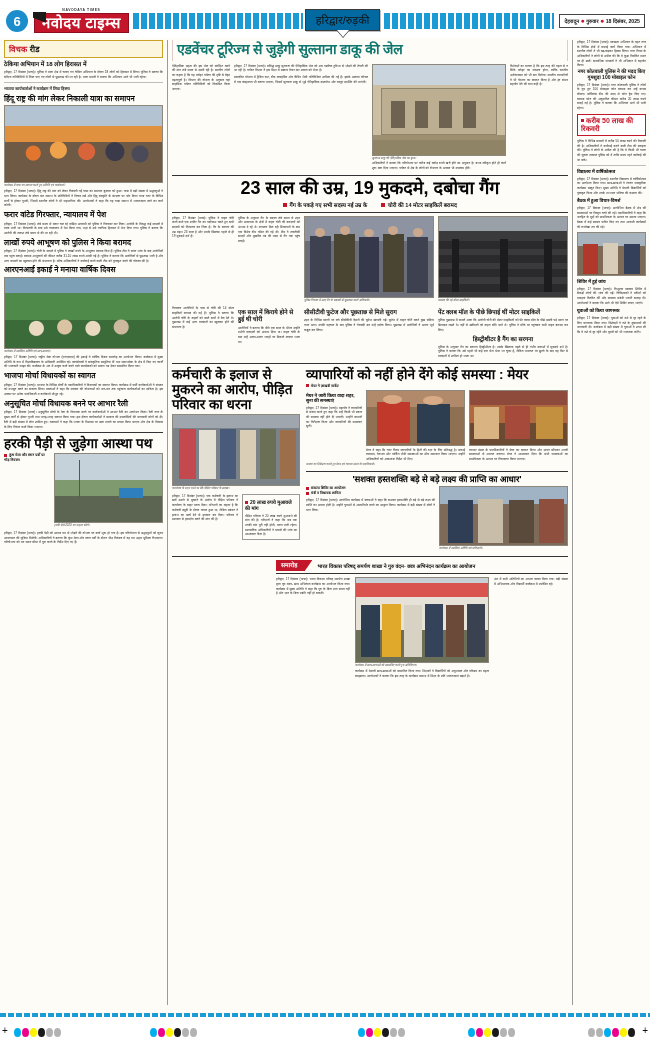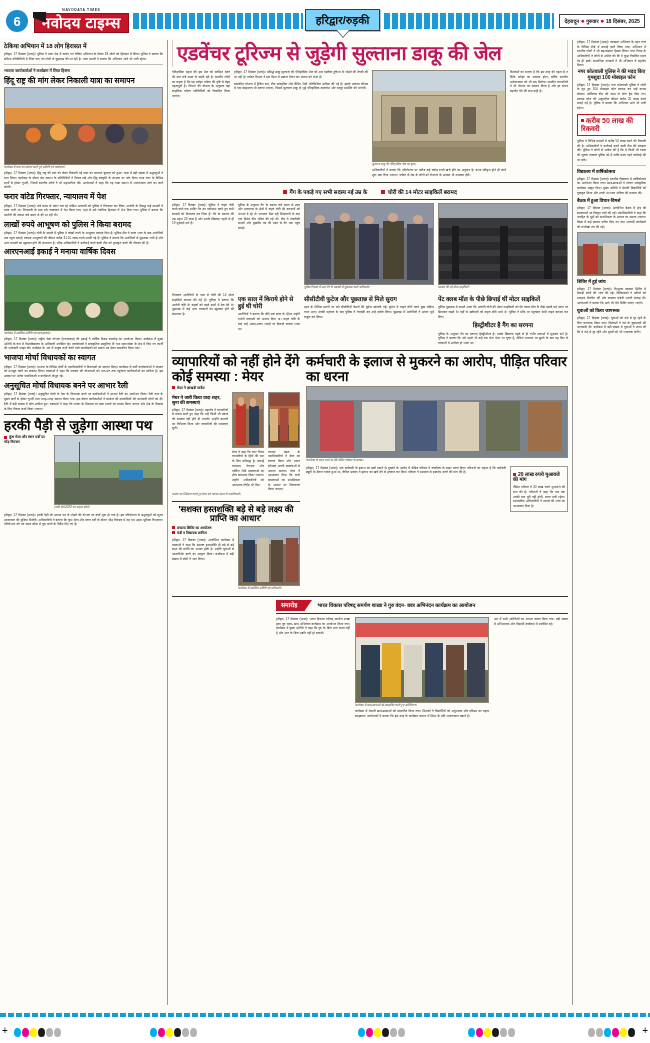--- a/index.html
+++ b/index.html
@@ -56,25 +56,25 @@
     flex: 1 1 auto; height: 16px; margin: 4px 2px 0 4px;
     background: repeating-linear-gradient(
       to right,
       #1b9ad6 0px, #1b9ad6 6px,
       #ffffff 6px, #ffffff 8px
     );
   }
   .edition-tab {
     position: relative;
     flex: 0 0 auto;
-    background: #7dd3fc;
+    background: #0369a1;
     border: 1px solid #3a3a3a;
     padding: 2px 10px 3px 10px;
     margin-top: 2px;
-    font-size: 11px; font-weight: bold; color: #111;
+    font-size: 11px; font-weight: normal; color: #111;
     box-shadow: 1px 1px 0 rgba(0,0,0,.25);
   }
   .edition-tab:after {
     content: ""; position: absolute; left: 50%; bottom: -7px;
     margin-left: -6px; width: 0; height: 0;
     border-left: 6px solid transparent;
     border-right: 6px solid transparent;
     border-top: 7px solid #ffffff;
     filter: drop-shadow(0 1px 0 #3a3a3a);
   }
@@ -134,21 +134,21 @@
   }
   .qr-title { font-size: 8px; font-weight: bold; color: #111; letter-spacing:.2px;}
   .qr-title .red { color: #c4162a; }
 
   
   .col-center {
     position: absolute; left: 172px; top: 40px;
     width: 396px;
   }
   .headline-main {
-    font-size: 20px; font-weight: bold; color: #be185d;
+    font-size: 14px; font-weight: bold; color: #0f766e;
     line-height: 1.12; letter-spacing: -.2px;
     border-left: 1.5px solid #e0c9c9;
     border-right: 1.5px solid #e0c9c9;
     padding: 2px 4px 3px 4px;
   }
   .headline-2 {
     font-size: 18px; font-weight: bold; color: #050505;
     line-height: 1.1; text-align: center;
   }
   .headline-3 {
@@ -252,20 +252,26 @@
       <span>देहरादून</span>
       <span class="dot">●</span>
       <span>गुरुवार</span>
       <span class="dot">●</span>
       <span>18 दिसंबर, 2025</span>
     </div>
   </div>
 
   <div class="col-left">
 
+    <div class="qr-box">
+      <div class="qr-title">
+        <span class="red">विचक</span>
+        <span>रीड</span>
+      </div>
+    </div>
     <div class="subhead-sm">ठेकिया अभियान में 18 लोग हिरासत में</div>
     <div class="bodytext">हरिद्वार, 17 दिसंबर (भाषा)। पुलिस ने थाना क्षेत्र में चलाए गए चेकिंग अभियान के दौरान 18 लोगों को हिरासत में लिया। पुलिस ने बताया कि संदिग्ध गतिविधियों में लिप्त पाए गए लोगों से पूछताछ की जा रही है। थाना प्रभारी ने बताया कि अभियान आगे भी जारी रहेगा।</div>
 
     <div class="rule"></div>
 
     <div class="kicker">भाजपा कार्यकर्ताओं ने कार्यक्रम में लिया हिस्सा</div>
     <div class="subhead">हिंदू राष्ट्र की मांग लेकर निकाली यात्रा का समापन</div>
     <div class="photo" style="height:78px;background:linear-gradient(#cfd6dd 0 28%,#c9b79a 28% 55%,#8c6f53 55% 100%);">
       <div class="sky" style="background:
          radial-gradient(circle at 18% 62%,#e2762f 0 7px,transparent 8px),
@@ -346,20 +352,21 @@
           <div style="position:absolute;left:0;bottom:0;width:100%;height:16%;background:#8f8466;"></div>
         </div>
         <div class="caption">सुल्ताना डाकू की ऐतिहासिक जेल का दृश्य।</div>
         <div class="bodytext">अधिकारियों ने बताया कि परियोजना पर करीब कई करोड़ रुपये खर्च होने का अनुमान है। बजट स्वीकृत होते ही कार्य शुरू करा दिया जाएगा। पर्यटन से क्षेत्र के लोगों को रोजगार के अवसर भी उपलब्ध होंगे।</div>
       </div>
       <div class="bodytext">विशेषज्ञों का मानना है कि इस तरह की पहल से न सिर्फ धरोहर का संरक्षण होगा, बल्कि स्थानीय अर्थव्यवस्था को भी बल मिलेगा। स्थानीय व्यापारियों ने भी योजना का स्वागत किया है और हर संभव सहयोग देने की बात कही है।</div>
     </div>
 
     <div class="rule-dark" style="margin-top:4px;"></div>
 
+    <div class="headline-2">23 साल की उम्र, 19 मुकदमे, दबोचा गैंग</div>
     <div class="bullets-row">
       <div>
         <span class="sq"></span><span>गैंग के पकड़े गए सभी सदस्य नई उम्र के</span>
       </div>
       <div>
         <span class="sq"></span><span>चोरी की 14 मोटर साइकिलें बरामद</span>
       </div>
     </div>
 
     <div style="display:grid;grid-template-columns:62px 62px 1fr 1fr;gap:4px;margin-top:3px;">
@@ -410,20 +417,43 @@
         <div class="subhead-sm">पेंट क्लब मॉल के पीछे छिपाई थीं मोटर साइकिलें</div>
         <div class="bodytext">पुलिस पूछताछ में सामने आया कि आरोपी चोरी की मोटर साइकिलों को पेंट क्लब मॉल के पीछे खाली पड़े स्थान पर छिपाकर रखते थे। वहीं से खरीदारों को वाहन सौंपे जाते थे। पुलिस ने मौके पर पहुंचकर सभी वाहन बरामद कर लिए।</div>
         <div class="subhead-sm" style="text-align:center;">हिस्ट्रीशीटर है गैंग का सरगना</div>
         <div class="bodytext">पुलिस के अनुसार गैंग का सरगना हिस्ट्रीशीटर है। उसके खिलाफ पहले से ही गंभीर धाराओं में मुकदमे दर्ज हैं। पुलिस ने बताया कि उसे पहले भी कई बार जेल भेजा जा चुका है, लेकिन जमानत पर छूटने के बाद वह फिर से वारदातों में शामिल हो जाता था।</div>
       </div>
     </div>
 
     <div class="rule-dark" style="margin-top:4px;"></div>
 
     <div style="display:grid;grid-template-columns:128px 1fr;gap:6px;margin-top:2px;">
+      <div>
+        <div class="headline-3">कर्मचारी के इलाज से मुकरने का आरोप, पीड़ित परिवार का धरना</div>
+        <div class="photo" style="height:72px;margin-top:2px;">
+          <div class="sky" style="background:linear-gradient(#9fa6ad 0 18%,#7b8288 18% 100%);"></div>
+          <div style="position:absolute;left:5%;top:20%;width:13%;height:72%;background:#c4494f;"></div>
+          <div style="position:absolute;left:21%;top:22%;width:13%;height:70%;background:#e3dfd2;"></div>
+          <div style="position:absolute;left:37%;top:20%;width:13%;height:72%;background:#4a5a7a;"></div>
+          <div style="position:absolute;left:53%;top:22%;width:13%;height:70%;background:#d9cdb6;"></div>
+          <div style="position:absolute;left:69%;top:20%;width:13%;height:72%;background:#6a6f56;"></div>
+          <div style="position:absolute;left:85%;top:22%;width:13%;height:70%;background:#9c6e4a;"></div>
+        </div>
+        <div class="caption">कार्यालय के बाहर धरने पर बैठे पीड़ित परिवार के सदस्य।</div>
+        <div style="display:grid;grid-template-columns:1fr 58px;gap:4px;margin-top:2px;">
+          <div class="bodytext">हरिद्वार, 17 दिसंबर (भाषा)। एक कर्मचारी के इलाज का खर्च उठाने से मुकरने के आरोप में पीड़ित परिवार ने कार्यालय के बाहर धरना दिया। परिजनों का कहना है कि कर्मचारी ड्यूटी के दौरान घायल हुआ था, लेकिन प्रबंधन ने इलाज का खर्च देने से इनकार कर दिया। परिवार ने प्रशासन से हस्तक्षेप करने की मांग की है।</div>
+          <div style="border:1px solid #9a9a9a;padding:2px;">
+            <div class="subhead-sm" style="font-size:5px;">
+              <span class="redsq"></span><span>20 लाख रुपये मुआवजे की मांग</span>
+            </div>
+            <div class="bodytext">पीड़ित परिवार ने 20 लाख रुपये मुआवजे की मांग की है। परिजनों ने कहा कि जब तक उनकी मांग पूरी नहीं होती, धरना जारी रहेगा। प्रशासनिक अधिकारियों ने मामले की जांच का आश्वासन दिया है।</div>
+          </div>
+        </div>
+      </div>
+
       <div>
         <div class="headline-3">व्यापारियों को नहीं होने देंगे कोई समस्या : मेयर</div>
         <div style="font-size:3.6px;font-weight:bold;margin:1px 0 2px 0;">
           <span class="redsq"></span><span>मेयर ने ज़ाखवी मार्केट</span>
         </div>
         <div style="display:grid;grid-template-columns:56px 1fr 1fr;gap:4px;">
           <div>
             <div class="subhead-sm" style="font-size:4.6px;">मेयर ने जारी किया वादा शहर, सुना की समस्याएं</div>
             <div class="bodytext">हरिद्वार, 17 दिसंबर (भाषा)। महापौर ने व्यापारियों से संवाद करते हुए कहा कि उन्हें किसी भी प्रकार की समस्या नहीं होने दी जाएगी। उन्होंने बाजारों का निरीक्षण किया और व्यापारियों की समस्याएं सुनीं।</div>
           </div>
@@ -466,43 +496,20 @@
               <div class="sky" style="background:linear-gradient(#9fb3c4 0 30%,#7d6a58 30% 100%);"></div>
               <div style="position:absolute;left:6%;top:22%;width:20%;height:74%;background:#2f3e55;"></div>
               <div style="position:absolute;left:30%;top:20%;width:20%;height:76%;background:#c7bda8;"></div>
               <div style="position:absolute;left:54%;top:22%;width:20%;height:74%;background:#5a4a3c;"></div>
               <div style="position:absolute;left:78%;top:20%;width:20%;height:76%;background:#8f4f3f;"></div>
             </div>
             <div class="caption">कार्यक्रम में उपस्थित अतिथि एवं प्रतिभागी।</div>
           </div>
         </div>
       </div>
-
-      <div>
-        <div class="headline-3">कर्मचारी के इलाज से मुकरने का आरोप, पीड़ित परिवार का धरना</div>
-        <div class="photo" style="height:72px;margin-top:2px;">
-          <div class="sky" style="background:linear-gradient(#9fa6ad 0 18%,#7b8288 18% 100%);"></div>
-          <div style="position:absolute;left:5%;top:20%;width:13%;height:72%;background:#c4494f;"></div>
-          <div style="position:absolute;left:21%;top:22%;width:13%;height:70%;background:#e3dfd2;"></div>
-          <div style="position:absolute;left:37%;top:20%;width:13%;height:72%;background:#4a5a7a;"></div>
-          <div style="position:absolute;left:53%;top:22%;width:13%;height:70%;background:#d9cdb6;"></div>
-          <div style="position:absolute;left:69%;top:20%;width:13%;height:72%;background:#6a6f56;"></div>
-          <div style="position:absolute;left:85%;top:22%;width:13%;height:70%;background:#9c6e4a;"></div>
-        </div>
-        <div class="caption">कार्यालय के बाहर धरने पर बैठे पीड़ित परिवार के सदस्य।</div>
-        <div style="display:grid;grid-template-columns:1fr 58px;gap:4px;margin-top:2px;">
-          <div class="bodytext">हरिद्वार, 17 दिसंबर (भाषा)। एक कर्मचारी के इलाज का खर्च उठाने से मुकरने के आरोप में पीड़ित परिवार ने कार्यालय के बाहर धरना दिया। परिजनों का कहना है कि कर्मचारी ड्यूटी के दौरान घायल हुआ था, लेकिन प्रबंधन ने इलाज का खर्च देने से इनकार कर दिया। परिवार ने प्रशासन से हस्तक्षेप करने की मांग की है।</div>
-          <div style="border:1px solid #9a9a9a;padding:2px;">
-            <div class="subhead-sm" style="font-size:5px;">
-              <span class="redsq"></span><span>20 लाख रुपये मुआवजे की मांग</span>
-            </div>
-            <div class="bodytext">पीड़ित परिवार ने 20 लाख रुपये मुआवजे की मांग की है। परिजनों ने कहा कि जब तक उनकी मांग पूरी नहीं होती, धरना जारी रहेगा। प्रशासनिक अधिकारियों ने मामले की जांच का आश्वासन दिया है।</div>
-          </div>
-        </div>
-      </div>
     </div>
 
     <div class="rule-dark" style="margin-top:4px;"></div>
 
     <div style="margin-left:104px;">
       <div class="ribbon-line">
         <span class="ribbon">समारोह</span>
         <span class="ribbon-text">भारत विकास परिषद् समर्पण शाखा ने गुरु वंदन- छात्र अभिनंदन कार्यक्रम का आयोजन</span>
       </div>
       <div style="display:grid;grid-template-columns:1fr 134px 1fr;gap:5px;margin-top:3px;">

